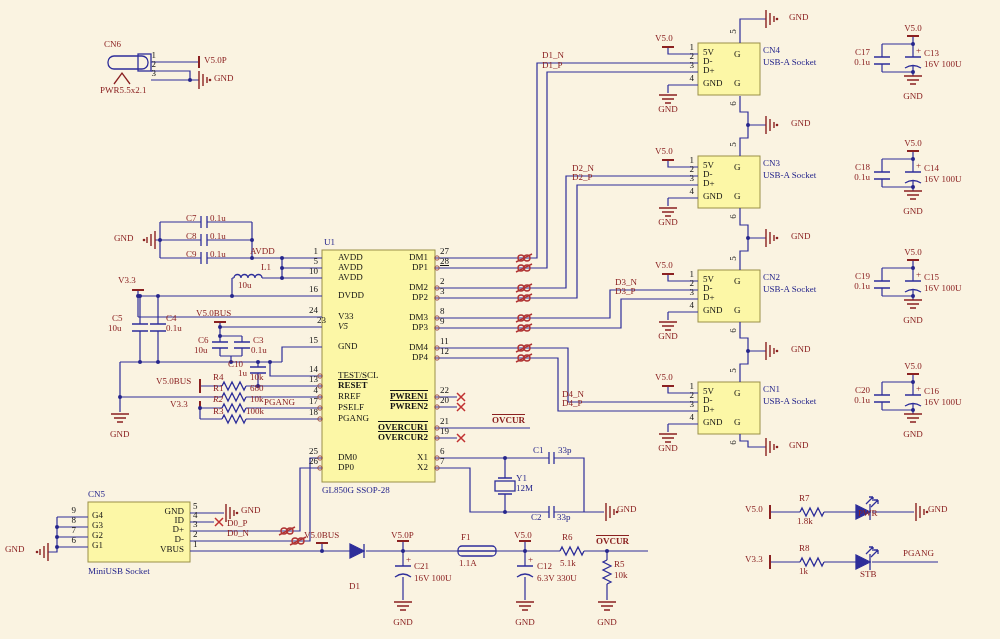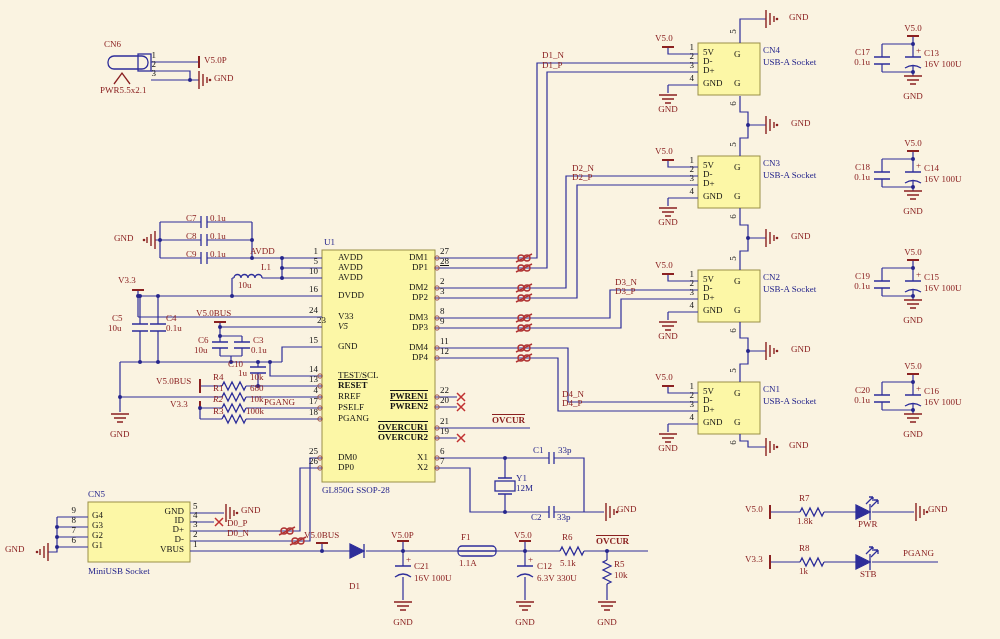--- a/index.html
+++ b/index.html
@@ -356,21 +356,21 @@
       <span class="lb net ac" style="left: 525px; top: 618px;">GND</span>
       <span class="lb des" style="left: 562px; top: 533px;">R6</span>
       <span class="lb des" style="left: 560px; top: 559px;">5.1k</span>
       <span class="lb net ov" style="left: 596px; top: 537px;">OVCUR</span>
       <span class="lb des" style="left: 614px; top: 560px;">R5</span>
       <span class="lb des" style="left: 614px; top: 571px;">10k</span>
       <span class="lb net ac" style="left: 607px; top: 618px;">GND</span>
       <span class="lb net" style="left: 745px; top: 505px;">V5.0</span>
       <span class="lb des" style="left: 799px; top: 494px;">R7</span>
       <span class="lb des" style="left: 797px; top: 517px;">1.8k</span>
-      <span class="lb des" style="left: 858px; top: 520px; text-align: right;">PWR</span>
+      <span class="lb des" style="left: 858px; top: 509px; text-align: right;">PWR</span>
       <span class="lb net" style="left: 928px; top: 505px;">GND</span>
       <span class="lb net" style="left: 745px; top: 555px;">V3.3</span>
       <span class="lb des" style="left: 799px; top: 544px;">R8</span>
       <span class="lb des" style="left: 799px; top: 567px;">1k</span>
       <span class="lb des" style="left: 860px; top: 570px;">STB</span>
       <span class="lb net" style="left: 903px; top: 549px;">PGANG</span>
       <span class="lb blu" style="left: 324px; top: 238px;">U1</span>
       <span class="lb blu" style="left: 322px; top: 486px;">GL850G SSOP-28</span>
       <span class="lb net" style="left: 789px; top: 13px;">GND</span>
       <span class="lb net" style="left: 791px; top: 119px;">GND</span>

